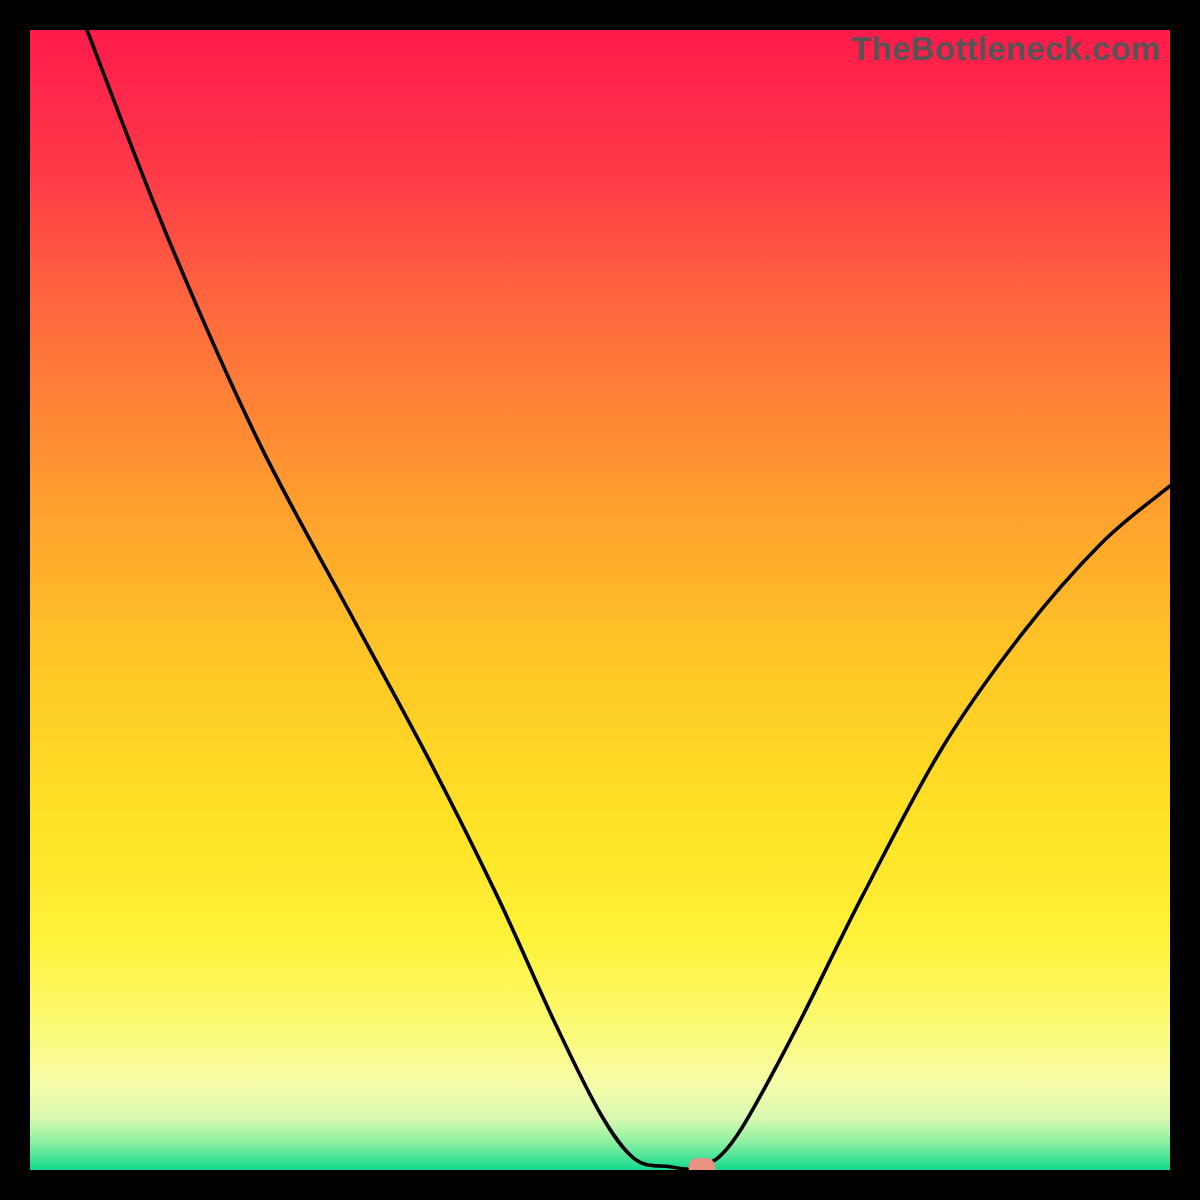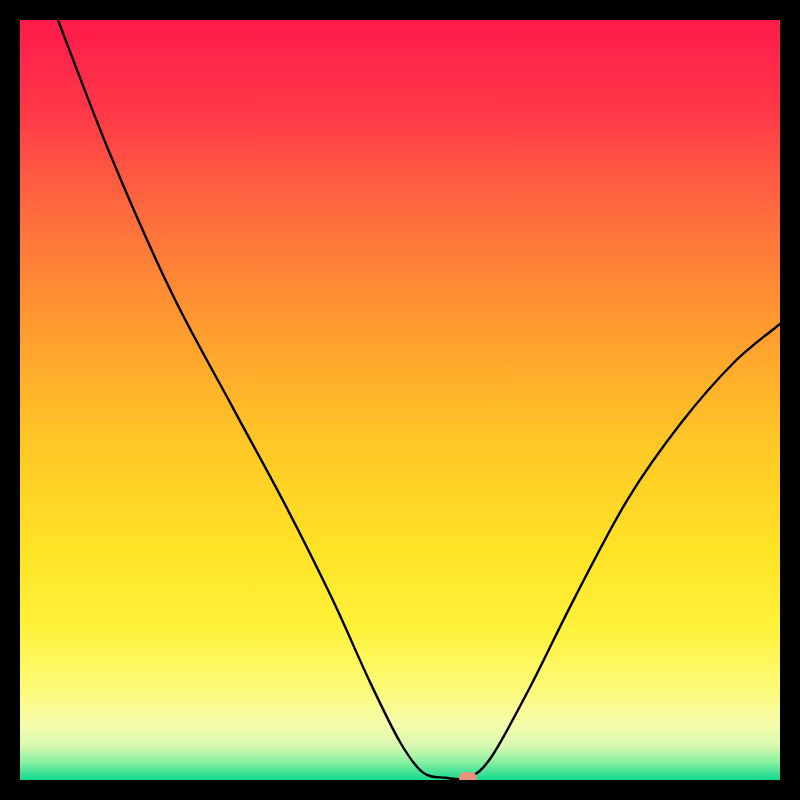--- a/index.html
+++ b/index.html
@@ -69,20 +69,21 @@
             <stop offset="88%" stop-color="#fcfb7a"></stop>
             <stop offset="92.5%" stop-color="#f6fcaa"></stop>
             <stop offset="95.5%" stop-color="#d8f9b0"></stop>
             <stop offset="97.5%" stop-color="#8ff1a2"></stop>
             <stop offset="100%" stop-color="#11d98e"></stop>
           </linearGradient>
       </defs>
       <rect x="0" y="0" width="760" height="760" fill="url(#bg)"></rect>
     </svg>
 
+    <div class="attribution">TheBottleneck.com</div>
 
     <svg class="curve-svg" viewBox="0 0 760 760" preserveAspectRatio="none">
       <path id="curvePath" d="M 38 0 C 46.86666666666667 22.80000000000001, 72.2 91.20000000000007, 91.2 136.80000000000007 C 110.2 182.40000000000006, 131.73333333333332 231.79999999999998, 152 273.59999999999997 C 172.26666666666668 315.4, 193.8 352.1333333333333, 212.8 387.6 C 231.8 423.0666666666667, 249.53333333333333 454.73333333333335, 266 486.40000000000003 C 282.46666666666664 518.0666666666667, 297.66666666666663 548.4666666666667, 311.59999999999997 577.6 C 325.5333333333333 606.7333333333333, 338.20000000000005 637.1333333333334, 349.6 661.2 C 361 685.2666666666667, 371.1333333333333 706.8, 380 722 C 388.8666666666667 737.2, 395.2 746.4466666666666, 402.8 752.4 C 410.40000000000003 758.3533333333334, 418 756.8333333333334, 425.6 757.72 C 433.20000000000005 758.6066666666667, 440.79999999999995 761.14, 448.4 757.72 C 456 754.3000000000001, 461.06666666666666 752.0200000000001, 471.2 737.2 C 481.3333333333333 722.38, 495.2666666666667 695.4, 509.20000000000005 668.8 C 523.1333333333333 642.1999999999999, 538.3333333333333 609.2666666666667, 554.8 577.6 C 571.2666666666667 545.9333333333334, 590.2666666666667 507.93333333333334, 608 478.8 C 625.7333333333333 449.6666666666667, 643.4666666666667 425.6, 661.2 402.8 C 678.9333333333334 380, 697.9333333333333 358.4666666666666, 714.4 341.99999999999994 C 730.8666666666667 325.5333333333333, 752.4 310.3333333333333, 760 304" fill="none" stroke="#000000" stroke-width="2.4" stroke-linecap="round" stroke-linejoin="round"></path>
     </svg>
 
     <div id="marker" class="marker" style="left: 448.4px; top: 757.72px; background: rgb(232, 146, 127);"></div>
   </div>
 </div>
 
 </body></html>

